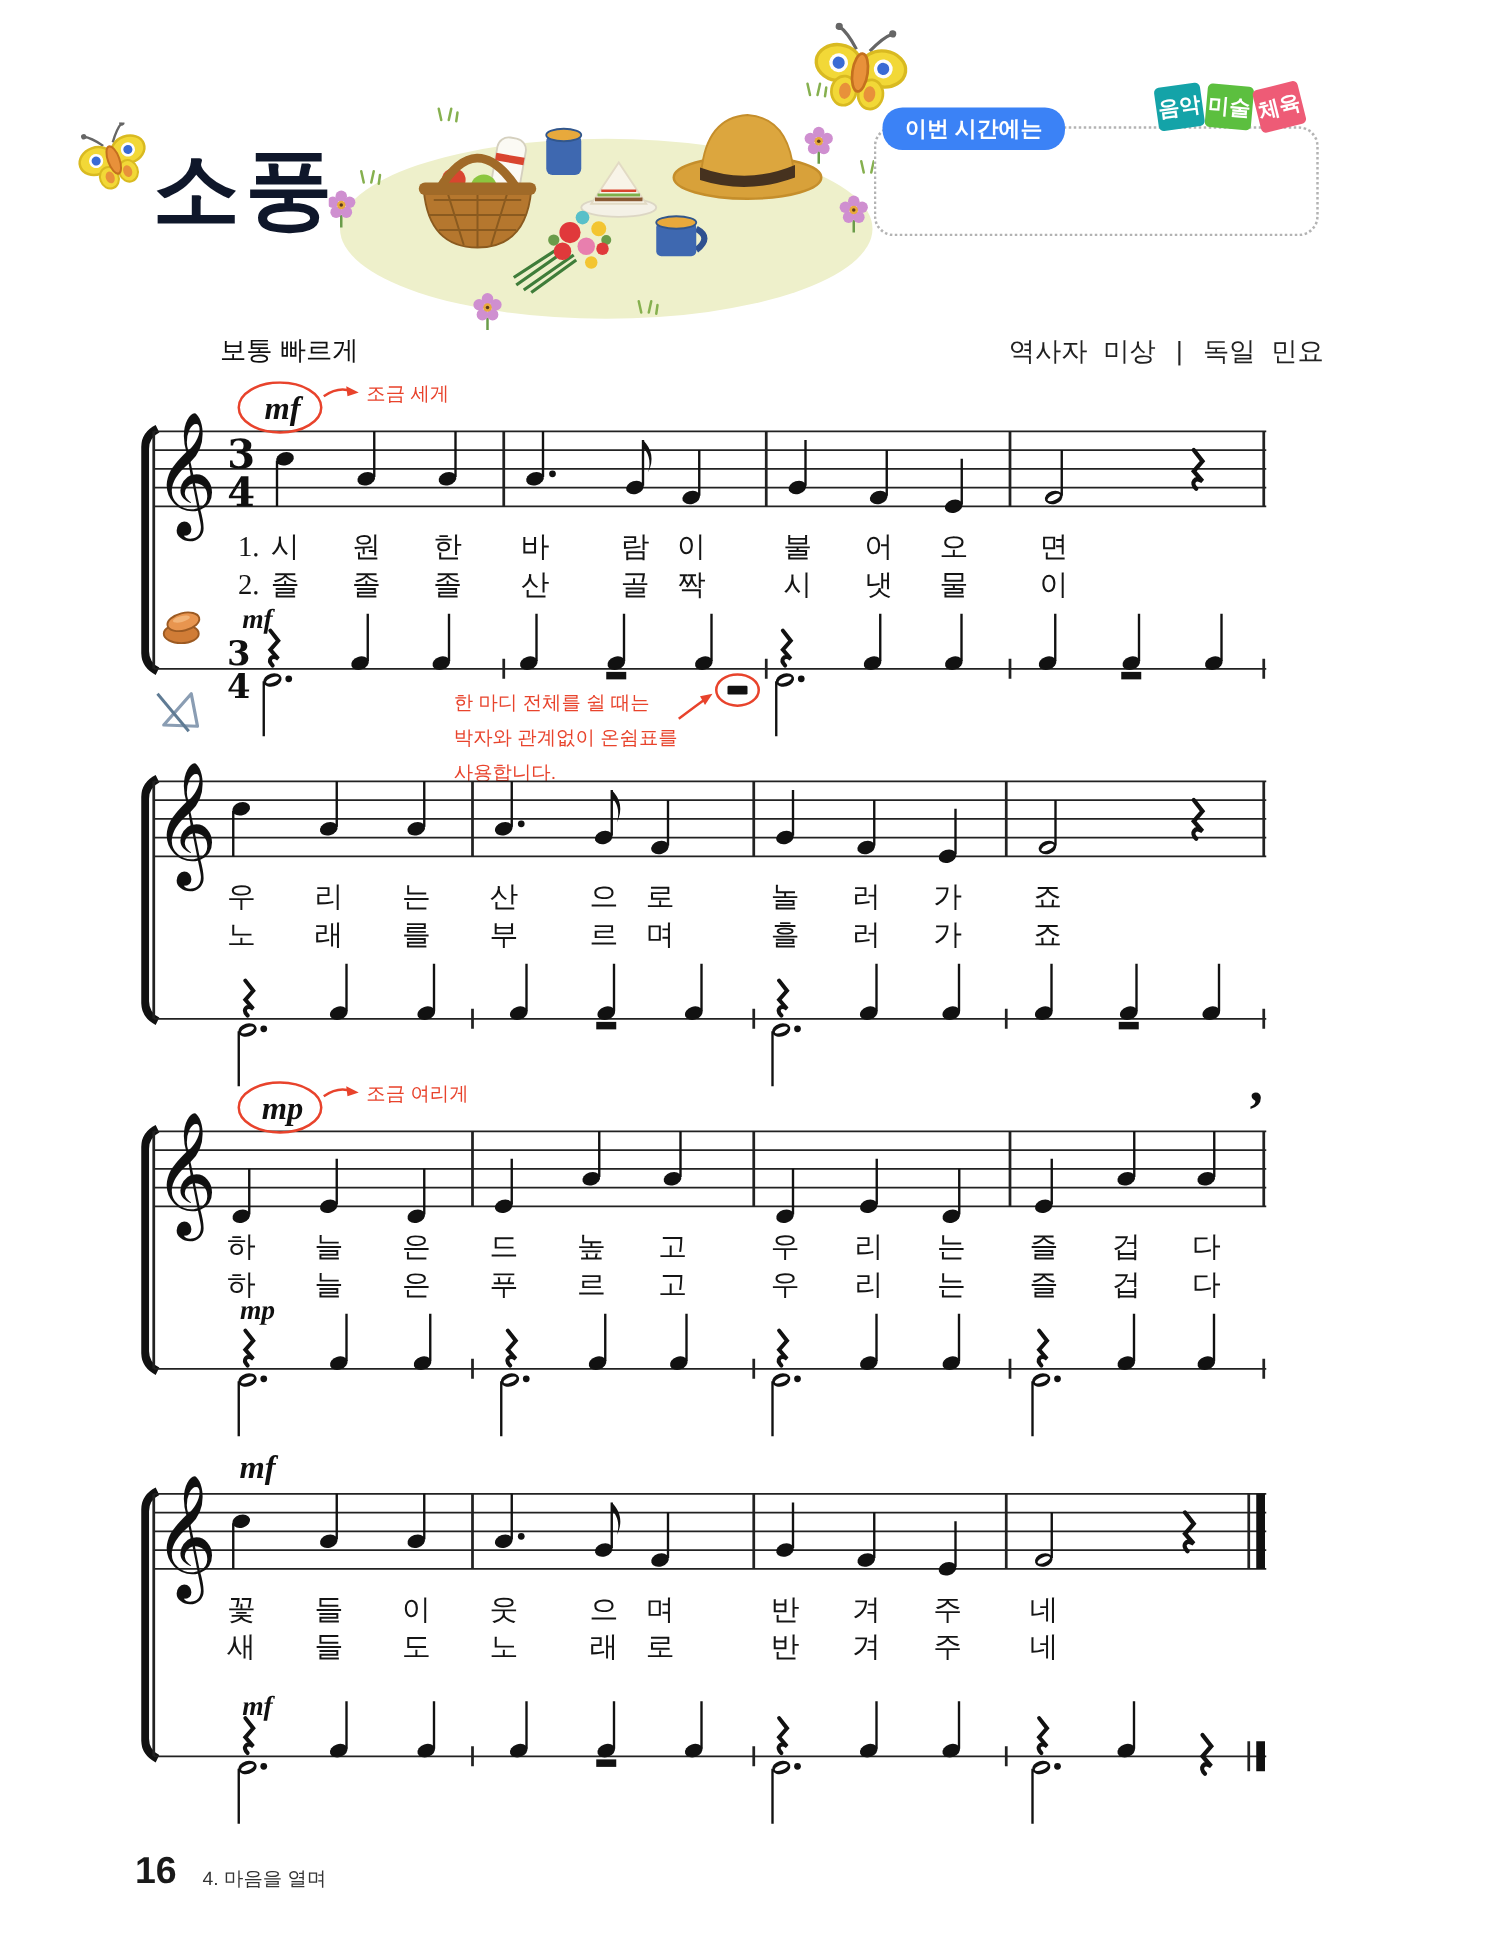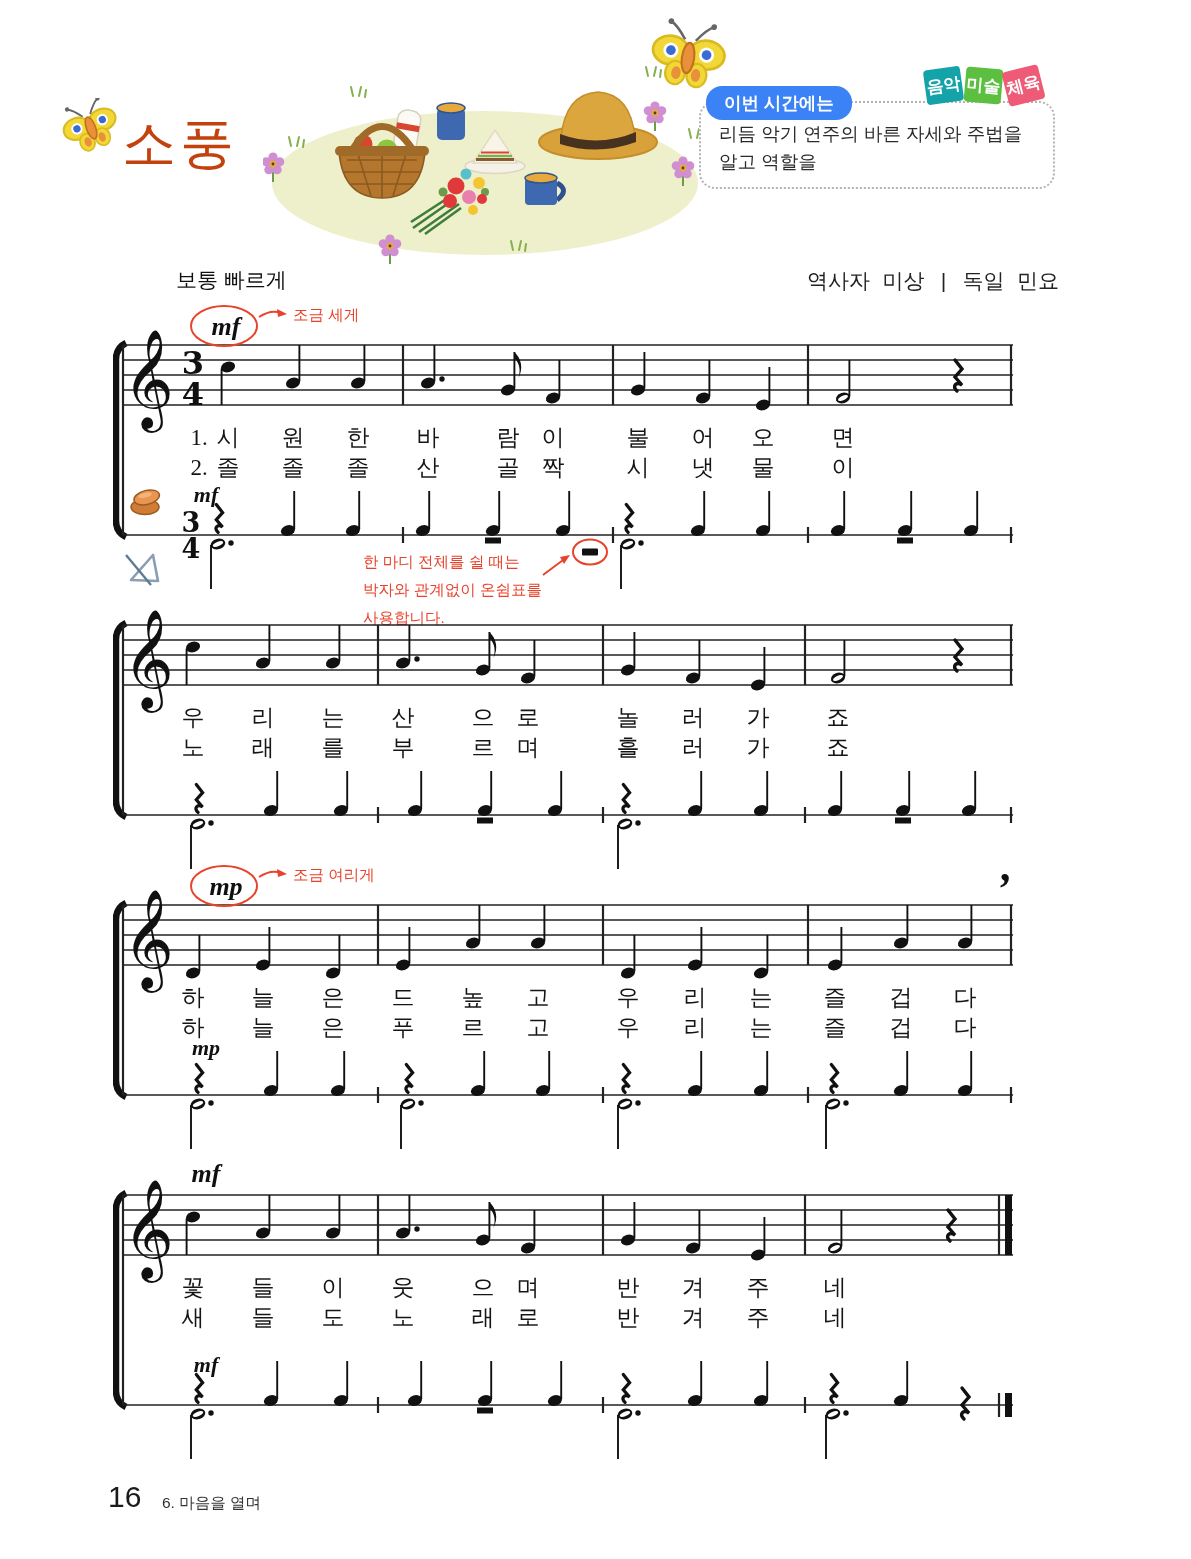--- a/index.html
+++ b/index.html
@@ -1,30 +1,30 @@
 <!DOCTYPE html>
 <html><head>
 <meta charset="utf-8">
 <style>
   html,body{margin:0;padding:0;background:#fff}
   .page{position:relative;width:1191px;height:1559px;background:#fff;overflow:hidden;
         font-family:"Liberation Sans",sans-serif;color:#111}
   .abs{position:absolute}
-  .title{font-size:54px;font-weight:400;color:#c2410c;letter-spacing:4px;margin:0;line-height:1}
+  .title{font-size:70px;font-weight:700;color:#0f172a;letter-spacing:4px;margin:0;line-height:1}
   .tempo{font-size:21px;font-weight:400;color:#101010}
   .attribution{font-family:Liberation Mono, monospace;font-size:21px;color:#222}
   .lesson-badge{background:#3b82f6;color:#fff;font-weight:700;font-size:17.5px;
                 padding:5px 18px;border-radius:16px;z-index:3;white-space:nowrap}
   .lesson-box{width:356px;height:88px;box-sizing:border-box;border:2.2px dotted #b3b3b3;
               border-radius:16px;background:#fff;padding:17px 18px 0;z-index:2}
   .lesson-box span{display:block;font-size:18.5px;line-height:1.5;color:#2b2b2b}
   .tabs{display:flex;z-index:4}
   .tab{width:37px;height:35px;color:#fff;font-weight:700;font-size:17px;display:flex;
        align-items:center;justify-content:center;border-radius:4px;margin-left:3px}
-  .footer-num{font-size:30px;font-weight:400;color:#1a1a1a}
+  .footer-num{font-size:30px;font-weight:700;color:#1a1a1a}
   .footer-sec{font-size:15.5px;color:#333}
   
   .lyr text{font-family:"Liberation Serif","DejaVu Serif",serif;font-size:23px;fill:#151515;text-anchor:middle}
   .vn{font-size:20px}
   .dyn{font-family:"Liberation Serif","DejaVu Serif",serif;font-weight:bold;font-style:italic;
        fill:#101010;text-anchor:middle}
   .ts{font-family:"DejaVu Serif","Liberation Serif",serif;font-weight:bold;fill:#101010;text-anchor:middle}
   .clef{font-family:"DejaVu Sans",sans-serif;fill:#101010}
   .red{fill:#e8432c;font-family:"Liberation Sans",sans-serif;font-size:15.5px}
   .redstroke{stroke:#e8432c;fill:none;stroke-width:2}
@@ -189,21 +189,20 @@
   </svg>
 
   <div class="abs tabs" style="left:922px;top:68px">
     <div class="tab" style="background:#14a3a8;transform:rotate(-8deg)">음악</div>
     <div class="tab" style="background:#5cbf3f;transform:rotate(5deg)">미술</div>
     <div class="tab" style="background:#ee5b76;transform:rotate(-14deg)">체육</div>
   </div>
 
   <div class="abs lesson-badge" style="left:706px;top:86px">이번 시간에는</div>
   <div class="abs lesson-box" style="left:699px;top:101px">
-    <span>리듬 악기 연주의 바른 자세와 주법을 알고 역할을</span>
   </div>
 
   <div class="abs tempo" style="left:176px;top:266px">보통 빠르게</div>
   <div class="abs attribution" style="right:132px;top:267px">역사자 미상 | 독일 민요</div>
 
   <svg class="abs" style="left:113px;top:305px" width="1040" height="345" viewBox="0 0 1040 345">
     <path d="M13,38 Q3,43 3,54 L3,216 Q3,227 13,232" fill="none" stroke="#111" stroke-width="6.5"></path>
     <g>
       <line class="staffline" x1="10" y1="40" x2="900" y2="40"></line>
         <line class="staffline" x1="10" y1="55" x2="900" y2="55"></line>
@@ -549,15 +548,15 @@
       <use href="#prh" x="512" y="255"></use>
         <use href="#pq" x="582" y="255"></use>
         <use href="#pq" x="648" y="255"></use>
       <use href="#prh" x="720" y="255"></use>
         <use href="#pq" x="788" y="255"></use>
         <use href="#qr" x="852" y="253"></use>
     </g>
   </svg>
 
   <div class="abs footer-num" style="left:108px;top:1480px">16</div>
-  <div class="abs footer-sec" style="left:162px;top:1493px">6. 마음을 열며</div>
+  <div class="abs footer-sec" style="left:162px;top:1493px">4. 마음을 열며</div>
 
 </div>
 
 </body></html>

